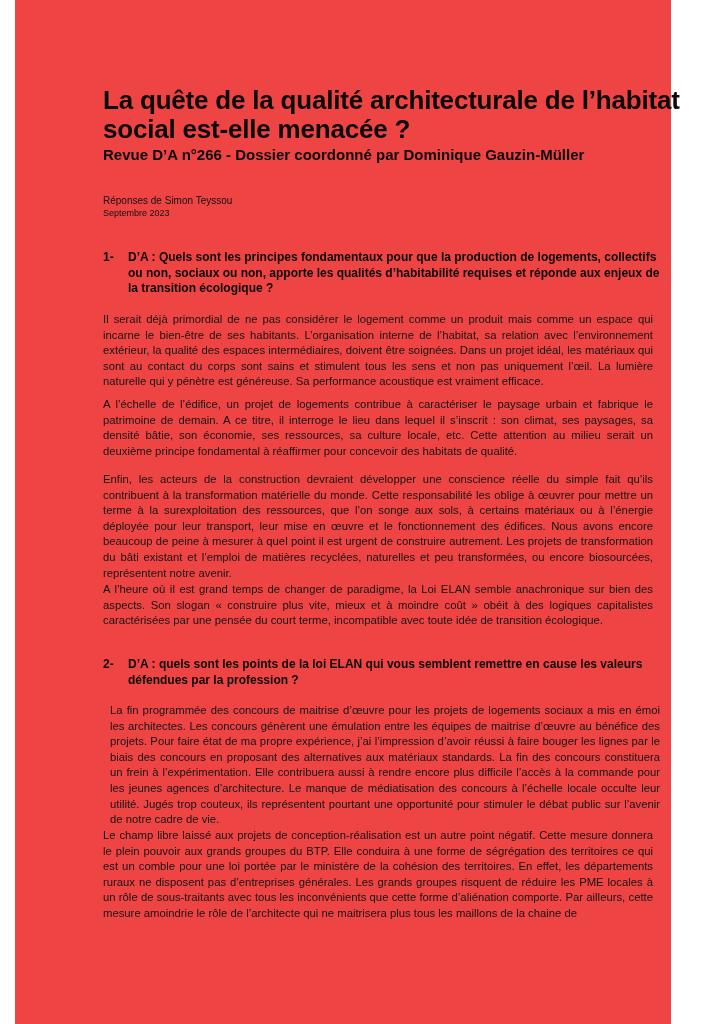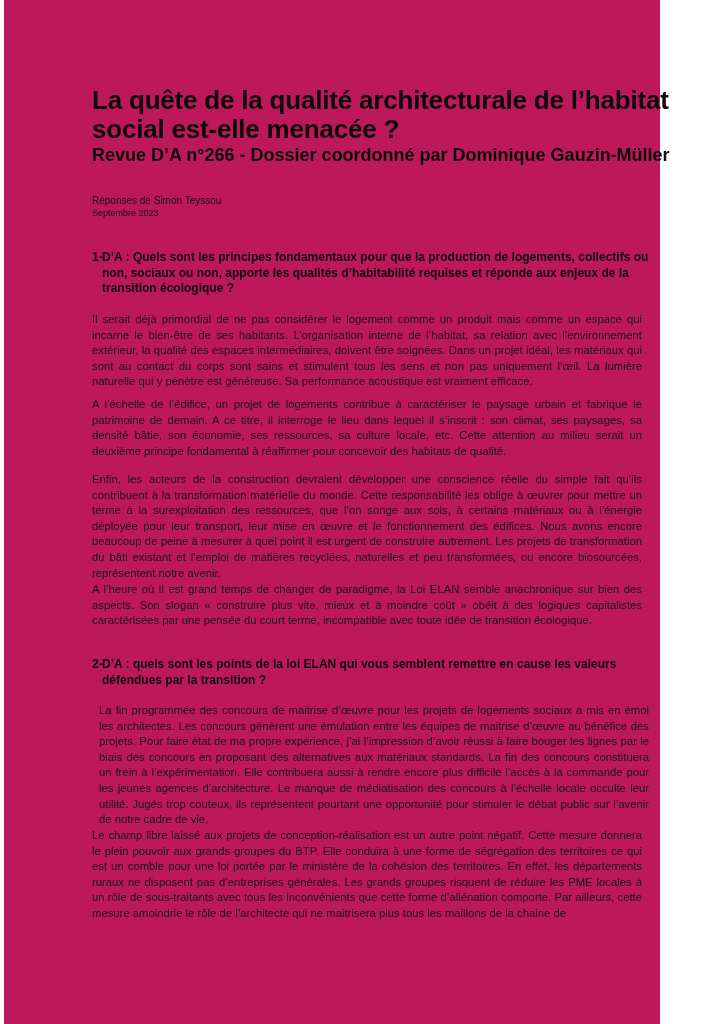--- a/index.html
+++ b/index.html
@@ -1,42 +1,42 @@
 <!DOCTYPE html>
 <html><head>
 <meta charset="utf-8">
 <style>
   html, body { margin: 0; padding: 0; background: #ffffff; }
   body { width: 724px; height: 1024px; overflow: hidden; position: relative; color: #111; }
-  .page { position: absolute; left: 4px; top: 0; width: 656px; height: 1024px; background: #be185d; }
+  .page { position: absolute; left: 15px; top: 0; width: 656px; height: 1024px; background: #ef4444; }
   .title {
     position: absolute; left: 88px; top: 86px; width: 600px;
     font-family: "Liberation Sans", sans-serif; font-weight: bold;
     font-size: 26px; line-height: 29px; margin: 0; letter-spacing: -0.2px; color: #0b0b0b;
   }
   .subtitle {
     position: absolute; left: 88px; top: 146px; width: 600px;
     font-family: "Liberation Sans", sans-serif; font-weight: bold;
-    font-size: 18px; line-height: 18px; margin: 0; color: #0b0b0b;
+    font-size: 15px; line-height: 18px; margin: 0; color: #0b0b0b;
   }
   .author {
     position: absolute; left: 88px; top: 193px;
     font-family: "Liberation Sans", sans-serif; font-size: 10px; line-height: 15px; color: #111;
   }
   .date {
     position: absolute; left: 88px; top: 208px;
     font-family: "Liberation Sans", sans-serif; font-size: 9px; line-height: 11px; color: #111;
   }
   .question {
     position: absolute; left: 88px; width: 560px;
     font-family: "Liberation Sans", sans-serif; font-weight: bold;
     font-size: 12px; line-height: 15.5px; color: #0b0b0b;
   }
   .question .num { position: absolute; left: 0; top: 0; }
-  .question .qtext { display: block; margin-left: 10px; }
+  .question .qtext { display: block; margin-left: 25px; }
   .para {
     position: absolute; left: 88px; width: 550px;
     font-family: "Liberation Sans", sans-serif; font-size: 11.3px; line-height: 15.6px;
     text-align: justify; color: #141414; margin: 0;
   }
   #q1 { top: 250px; }
   #p1 { top: 312px; }
   #p2 { top: 397px; }
   #p3 { top: 472px; }
   #p4 { top: 582px; }
@@ -57,17 +57,17 @@
     <span class="num">1-</span>
     <span class="qtext">D’A : Quels sont les principes fondamentaux pour que la production de logements, collectifs ou non, sociaux ou non, apporte les qualités d’habitabilité requises et réponde aux enjeux de la transition écologique ?</span>
   </div>
   <p class="para" id="p1">Il serait déjà primordial de ne pas considérer le logement comme un produit mais comme un espace qui incarne le bien-être de ses habitants. L’organisation interne de l’habitat, sa relation avec l’environnement extérieur, la qualité des espaces intermédiaires, doivent être soignées. Dans un projet idéal, les matériaux qui sont au contact du corps sont sains et stimulent tous les sens et non pas uniquement l’œil. La lumière naturelle qui y pénètre est généreuse. Sa performance acoustique est vraiment efficace.</p>
   <p class="para" id="p2">A l’échelle de l’édifice, un projet de logements contribue à caractériser le paysage urbain et fabrique le patrimoine de demain. A ce titre, il interroge le lieu dans lequel il s’inscrit : son climat, ses paysages, sa densité bâtie, son économie, ses ressources, sa culture locale, etc. Cette attention au milieu serait un deuxième principe fondamental à réaffirmer pour concevoir des habitats de qualité.</p>
   <p class="para" id="p3">Enfin, les acteurs de la construction devraient développer une conscience réelle du simple fait qu’ils contribuent à la transformation matérielle du monde. Cette responsabilité les oblige à œuvrer pour mettre un terme à la surexploitation des ressources, que l’on songe aux sols, à certains matériaux ou à l’énergie déployée pour leur transport, leur mise en œuvre et le fonctionnement des édifices. Nous avons encore beaucoup de peine à mesurer à quel point il est urgent de construire autrement. Les projets de transformation du bâti existant et l’emploi de matières recyclées, naturelles et peu transformées, ou encore biosourcées, représentent notre avenir.</p>
   <p class="para" id="p4">A l’heure où il est grand temps de changer de paradigme, la Loi ELAN semble anachronique sur bien des aspects. Son slogan « construire plus vite, mieux et à moindre coût » obéit à des logiques capitalistes caractérisées par une pensée du court terme, incompatible avec toute idée de transition écologique.</p>
 
   <div class="question" id="q2">
     <span class="num">2-</span>
-    <span class="qtext">D’A : quels sont les points de la loi ELAN qui vous semblent remettre en cause les valeurs défendues par la transition ?</span>
+    <span class="qtext">D’A : quels sont les points de la loi ELAN qui vous semblent remettre en cause les valeurs défendues par la profession ?</span>
   </div>
   <p class="para" id="p5">La fin programmée des concours de maitrise d’œuvre pour les projets de logements sociaux a mis en émoi les architectes. Les concours génèrent une émulation entre les équipes de maitrise d’œuvre au bénéfice des projets. Pour faire état de ma propre expérience, j’ai l’impression d’avoir réussi à faire bouger les lignes par le biais des concours en proposant des alternatives aux matériaux standards. La fin des concours constituera un frein à l’expérimentation. Elle contribuera aussi à rendre encore plus difficile l’accès à la commande pour les jeunes agences d’architecture. Le manque de médiatisation des concours à l’échelle locale occulte leur utilité. Jugés trop couteux, ils représentent pourtant une opportunité pour stimuler le débat public sur l’avenir de notre cadre de vie.</p>
   <p class="para" id="p6">Le champ libre laissé aux projets de conception-réalisation est un autre point négatif. Cette mesure donnera le plein pouvoir aux grands groupes du BTP. Elle conduira à une forme de ségrégation des territoires ce qui est un comble pour une loi portée par le ministère de la cohésion des territoires. En effet, les départements ruraux ne disposent pas d’entreprises générales. Les grands groupes risquent de réduire les PME locales à un rôle de sous-traitants avec tous les inconvénients que cette forme d’aliénation comporte. Par ailleurs, cette mesure amoindrie le rôle de l’architecte qui ne maitrisera plus tous les maillons de la chaine de</p>
 </div>
 
 </body></html>

